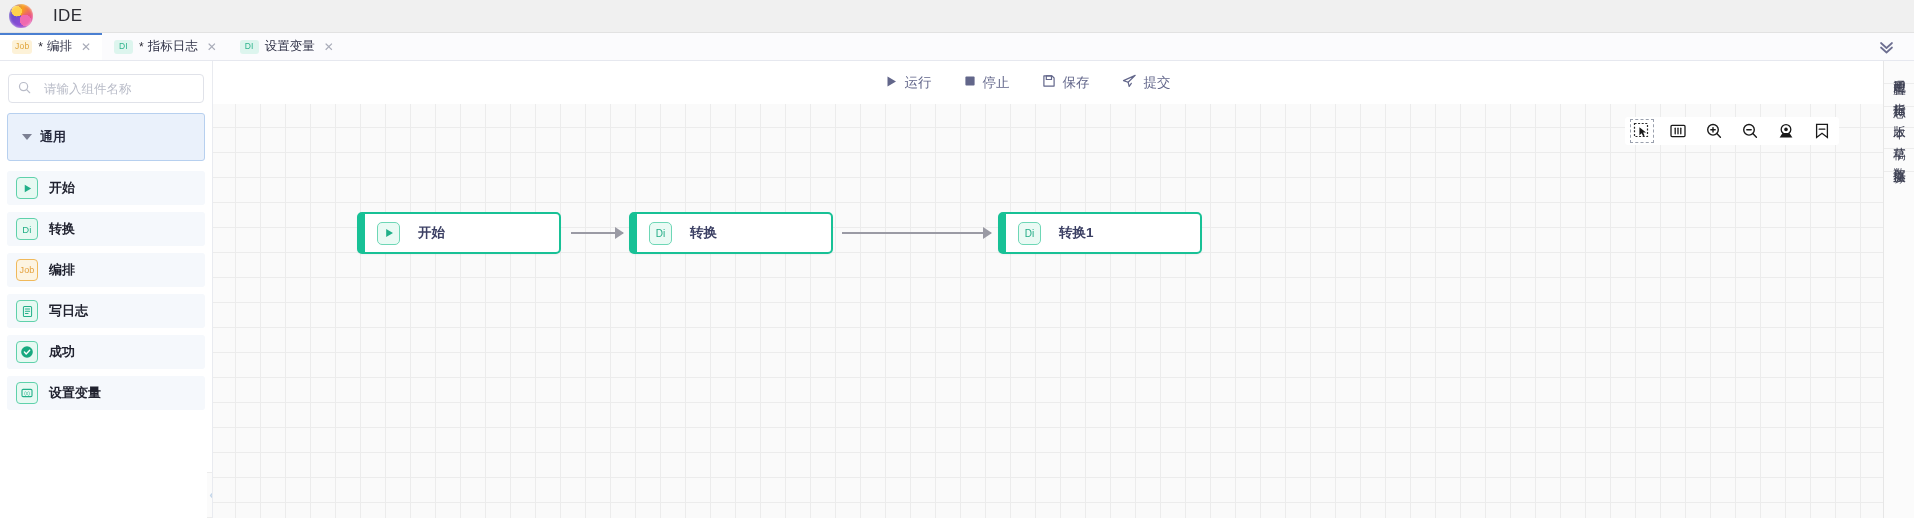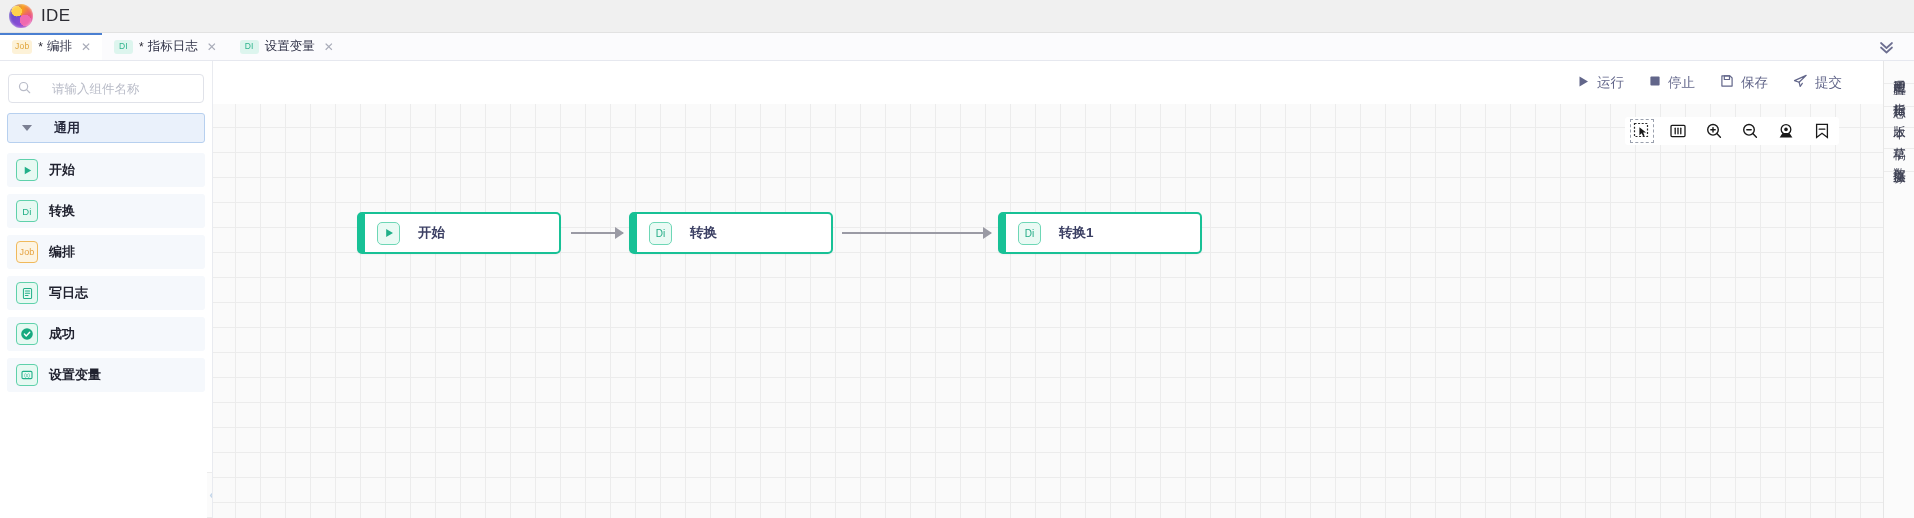--- a/index.html
+++ b/index.html
@@ -23,21 +23,21 @@
   .logo {
     width: 24px; height: 24px; border-radius: 50%;
     background:
       radial-gradient(circle at 32% 30%, #ffd24d 0 22%, transparent 23%),
       radial-gradient(circle at 68% 68%, #f06ab0 0 24%, transparent 25%),
       conic-gradient(from 10deg, #f9a01b, #e7478e, #8b4ad6, #6d51c9, #f9a01b);
     box-shadow: inset 0 0 3px rgba(255,255,255,.7);
     flex: 0 0 auto;
   }
   .app-title {
-    margin-left: 8px;
+    margin-left: 20px;
     font-size: 17px; color: #2c2c33; letter-spacing: .4px;
   }
 
   
   .tabbar {
     height: 28px; flex: 0 0 28px;
     background: #fbfbfd;
     display: flex; align-items: stretch;
     border-bottom: 1px solid #e6e8ef;
     position: relative;
@@ -96,35 +96,35 @@
     border-radius: 4px;
     display: flex; align-items: center;
     padding: 0 9px;
     background: #fff;
   }
   .search-icon { flex: 0 0 auto; display: block; }
   .searchwrap input {
     border: none; outline: none;
     font-size: 12.5px;
     color: #31344a;
-    margin-left: 21px;
+    margin-left: 13px;
     width: 100%;
     background: transparent;
     font-family: inherit;
   }
   .searchwrap input::placeholder { color: #b9bcc8; }
 
   .group-header {
-    height: 30px;
+    height: 48px;
     background: #eaf1fb;
     border: 1px solid #b7d0ef;
     border-radius: 3px;
     display: flex; align-items: center;
     padding-left: 14px;
-    gap: 22px;
+    gap: 8px;
     margin-bottom: 10px;
     cursor: pointer;
   }
   .caret {
     width: 0; height: 0;
     border-left: 5px solid transparent;
     border-right: 5px solid transparent;
     border-top: 6px solid #7c8093;
   }
   .group-title { font-size: 13px; font-weight: bold; color: #272a3d; }
@@ -164,23 +164,23 @@
     display: flex; align-items: center; justify-content: center;
     cursor: pointer;
     z-index: 6;
   }
 
   
   .canvasarea { flex: 1 1 auto; display: flex; flex-direction: column; min-width: 0; position: relative; }
   .actionbar {
     height: 43px; flex: 0 0 43px;
     background: #fff;
-    display: flex; align-items: center; justify-content: flex-end;
+    display: flex; align-items: center; justify-content: center;
     padding-right: 41px;
-    gap: 25px;
+    gap: 32px;
   }
   .action {
     display: flex; align-items: center; gap: 7px;
     font-size: 13.5px; color: #62668a;
     cursor: pointer;
   }
 
   .canvas {
     flex: 1 1 auto; position: relative; overflow: hidden;
     background-color: #fafafa;

